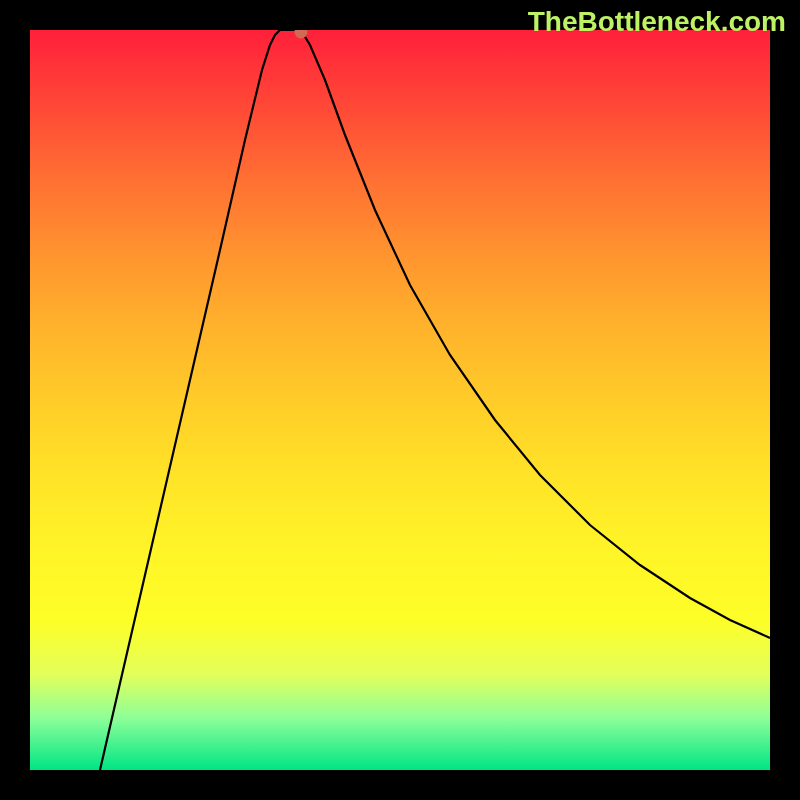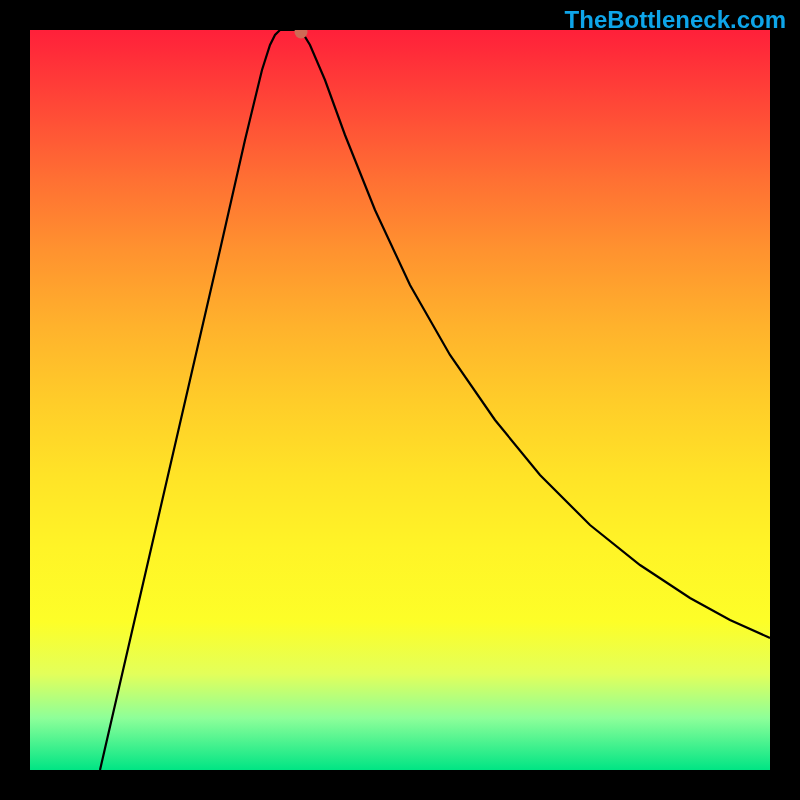--- a/index.html
+++ b/index.html
@@ -1,22 +1,22 @@
 <!DOCTYPE html>
 <html><head>
 <meta charset="utf-8">
 <style>
   * { margin: 0; padding: 0; box-sizing: border-box; }
   body { width: 800px; height: 800px; background: #000; position: relative; font-family: Arial, sans-serif; }
   .watermark {
     position: absolute;
     top: 6px;
     right: 14px;
-    color: #0ea5e9;
-    font-size: 24px;
+    color: #bef264;
+    font-size: 28px;
     font-weight: bold;
     z-index: 10;
   }
   .plot-area {
     position: absolute;
     left: 30px;
     top: 30px;
     width: 740px;
     height: 740px;
     overflow: hidden;

